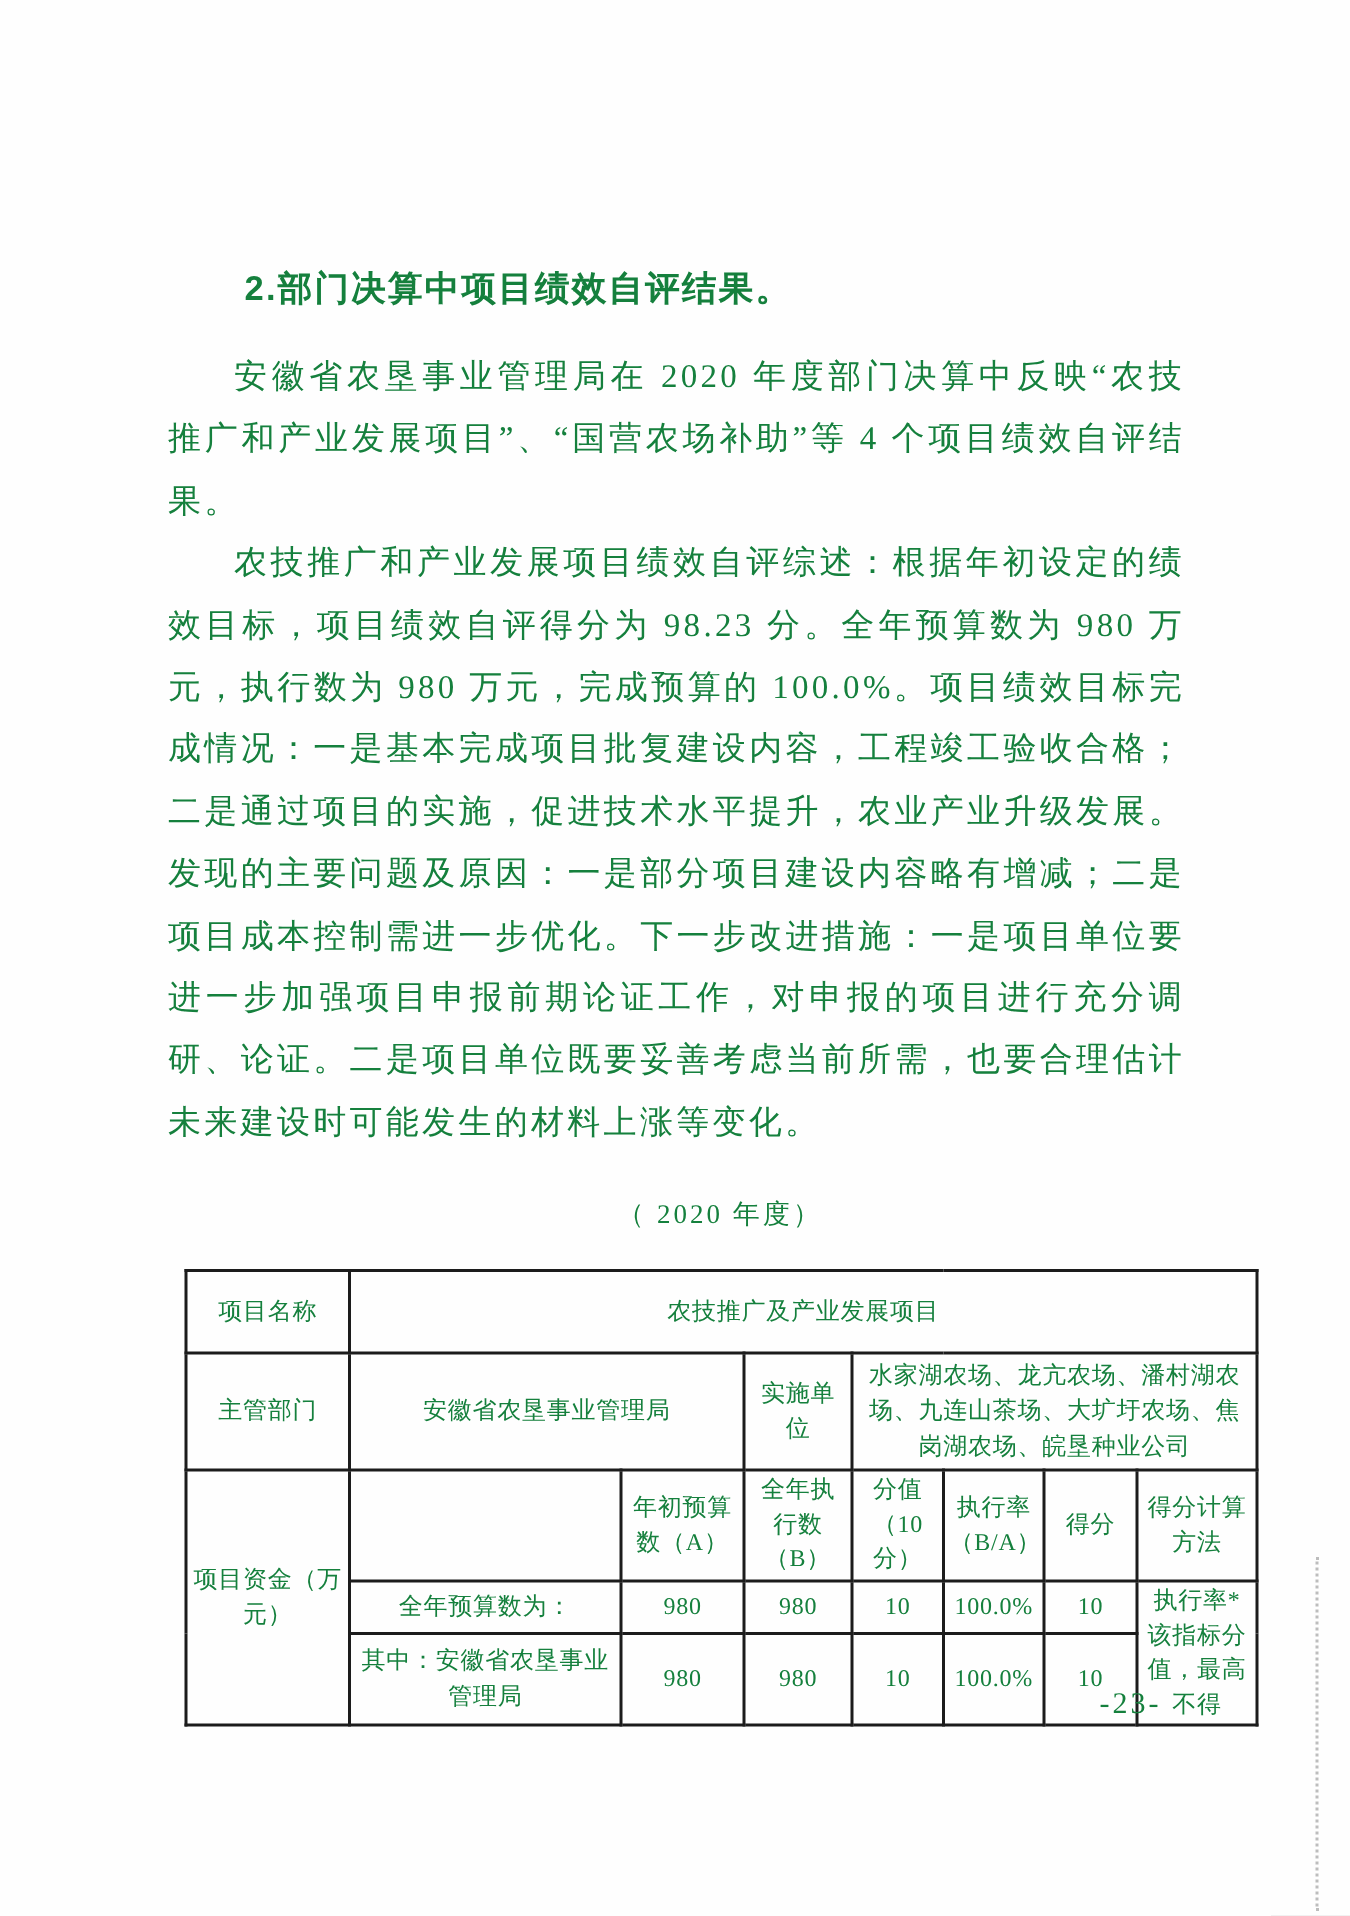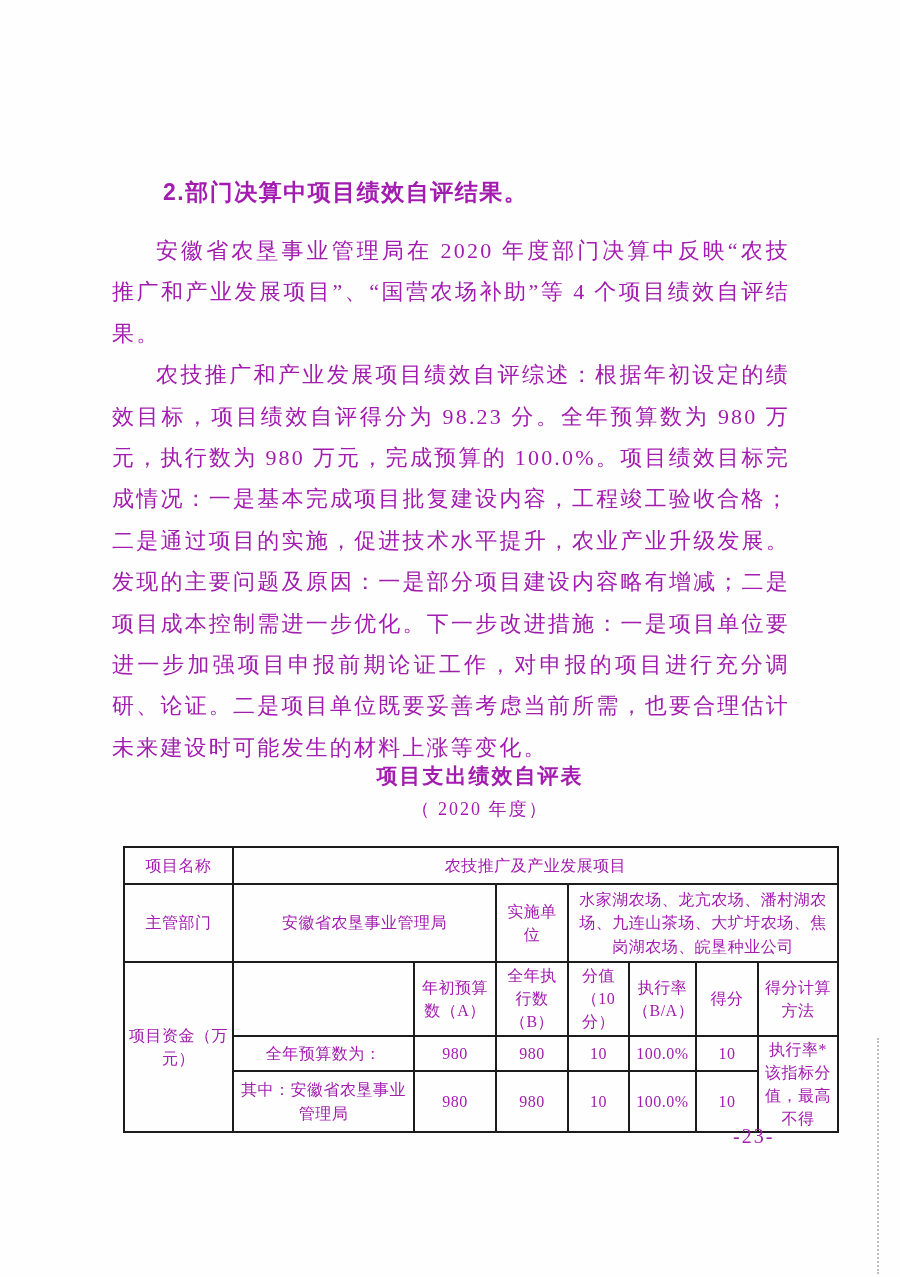--- a/index.html
+++ b/index.html
@@ -6,21 +6,21 @@
     margin: 0;
     padding: 0;
     background: #e8e8e8;
   }
   .page {
     position: relative;
     width: 900px;
     height: 1277px;
     margin: 0 auto;
     background: #fefefe;
-    color: #a21caf;
+    color: #15803d;
     font-family: "Liberation Serif", "DejaVu Serif", serif;
     overflow: hidden;
   }
   
   .section-heading {
     position: absolute;
     left: 163px;
     top: 177px;
     font-family: "Liberation Sans", "DejaVu Sans", sans-serif;
     font-weight: bold;
@@ -79,21 +79,21 @@
     vertical-align: middle;
     padding: 1px 3px;
     font-size: 16px;
     line-height: 1.45;
     letter-spacing: 0.5px;
     overflow: hidden;
   }
   td.cell-impl-value { font-size: 15px; line-height: 1.6; letter-spacing: 0; padding: 1px 2px; }
   td.cell-number { font-size: 17px; }
   td.cell-method { font-size: 16px; line-height: 1.5; letter-spacing: 0; }
-  tr.row-1 { height: 37px; }
+  tr.row-1 { height: 55px; }
   tr.row-2 { height: 78px; }
   tr.row-3 { height: 58px; }
   tr.row-4 { height: 29px; }
   tr.row-5 { height: 47px; }
   
   .page-number {
     position: absolute;
     left: 733px;
     top: 1125px;
     font-size: 20px;
@@ -114,21 +114,20 @@
 
 <div class="page">
 
   <div class="section-heading">2.部门决算中项目绩效自评结果。</div>
 
   <div class="body-text">
     <p>安徽省农垦事业管理局在 2020 年度部门决算中反映“农技推广和产业发展项目”、“国营农场补助”等 4 个项目绩效自评结果。</p>
     <p>农技推广和产业发展项目绩效自评综述：根据年初设定的绩效目标，项目绩效自评得分为 98.23 分。全年预算数为 980 万元，执行数为 980 万元，完成预算的 100.0%。项目绩效目标完成情况：一是基本完成项目批复建设内容，工程竣工验收合格；二是通过项目的实施，促进技术水平提升，农业产业升级发展。发现的主要问题及原因：一是部分项目建设内容略有增减；二是项目成本控制需进一步优化。下一步改进措施：一是项目单位要进一步加强项目申报前期论证工作，对申报的项目进行充分调研、论证。二是项目单位既要妥善考虑当前所需，也要合理估计未来建设时可能发生的材料上涨等变化。</p>
   </div>
 
-  <div class="table-title">项目支出绩效自评表</div>
 
   <div class="table-subtitle">（ 2020 年度）</div>
 
   <table class="eval-table">
     <colgroup>
       <col style="width:109px">
       <col style="width:181px">
       <col style="width:82px">
       <col style="width:72px">
       <col style="width:61px">

